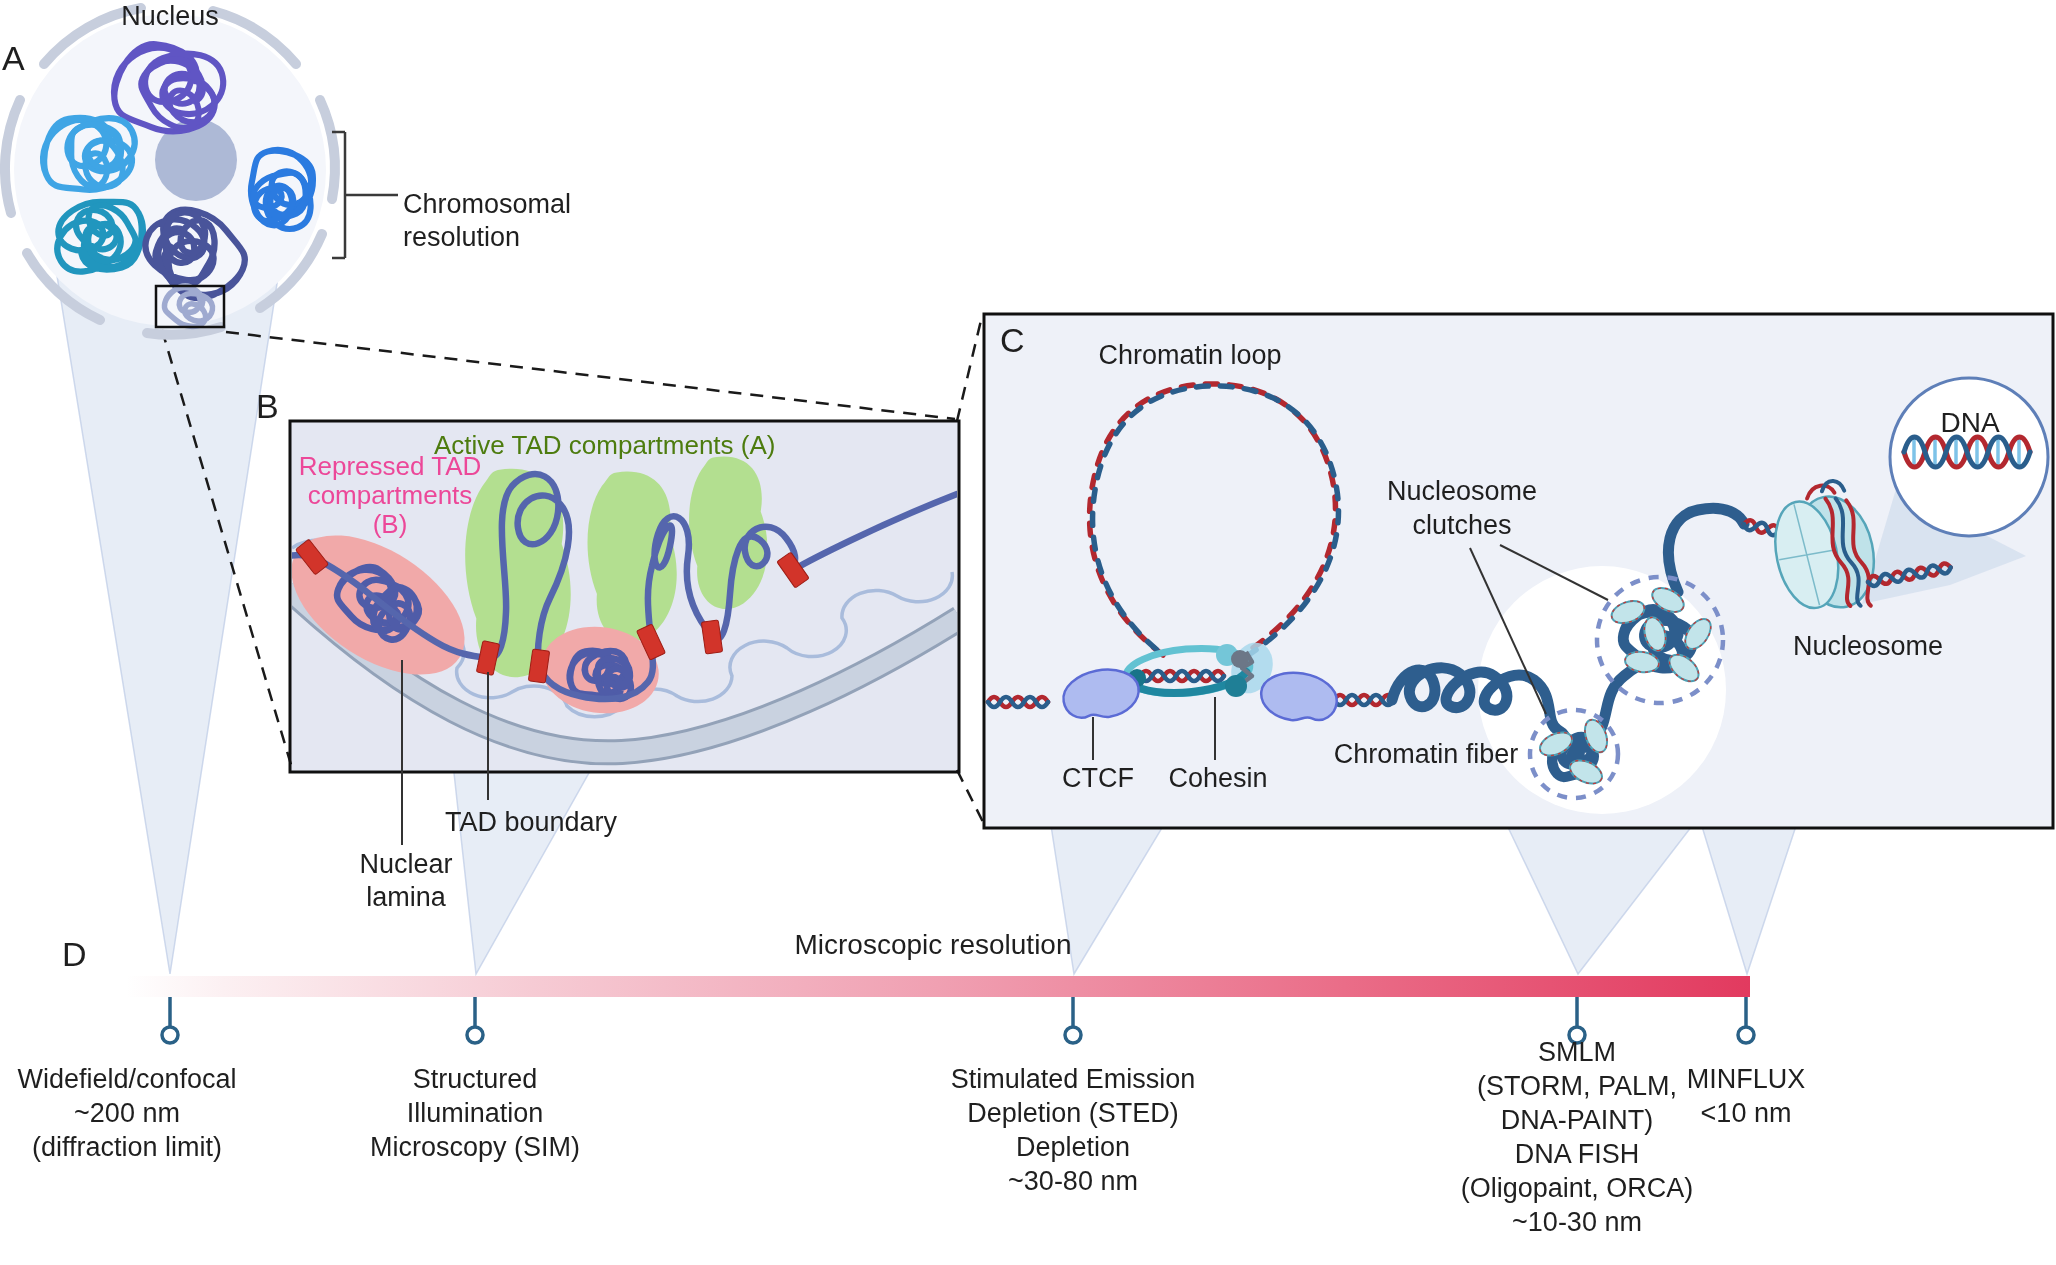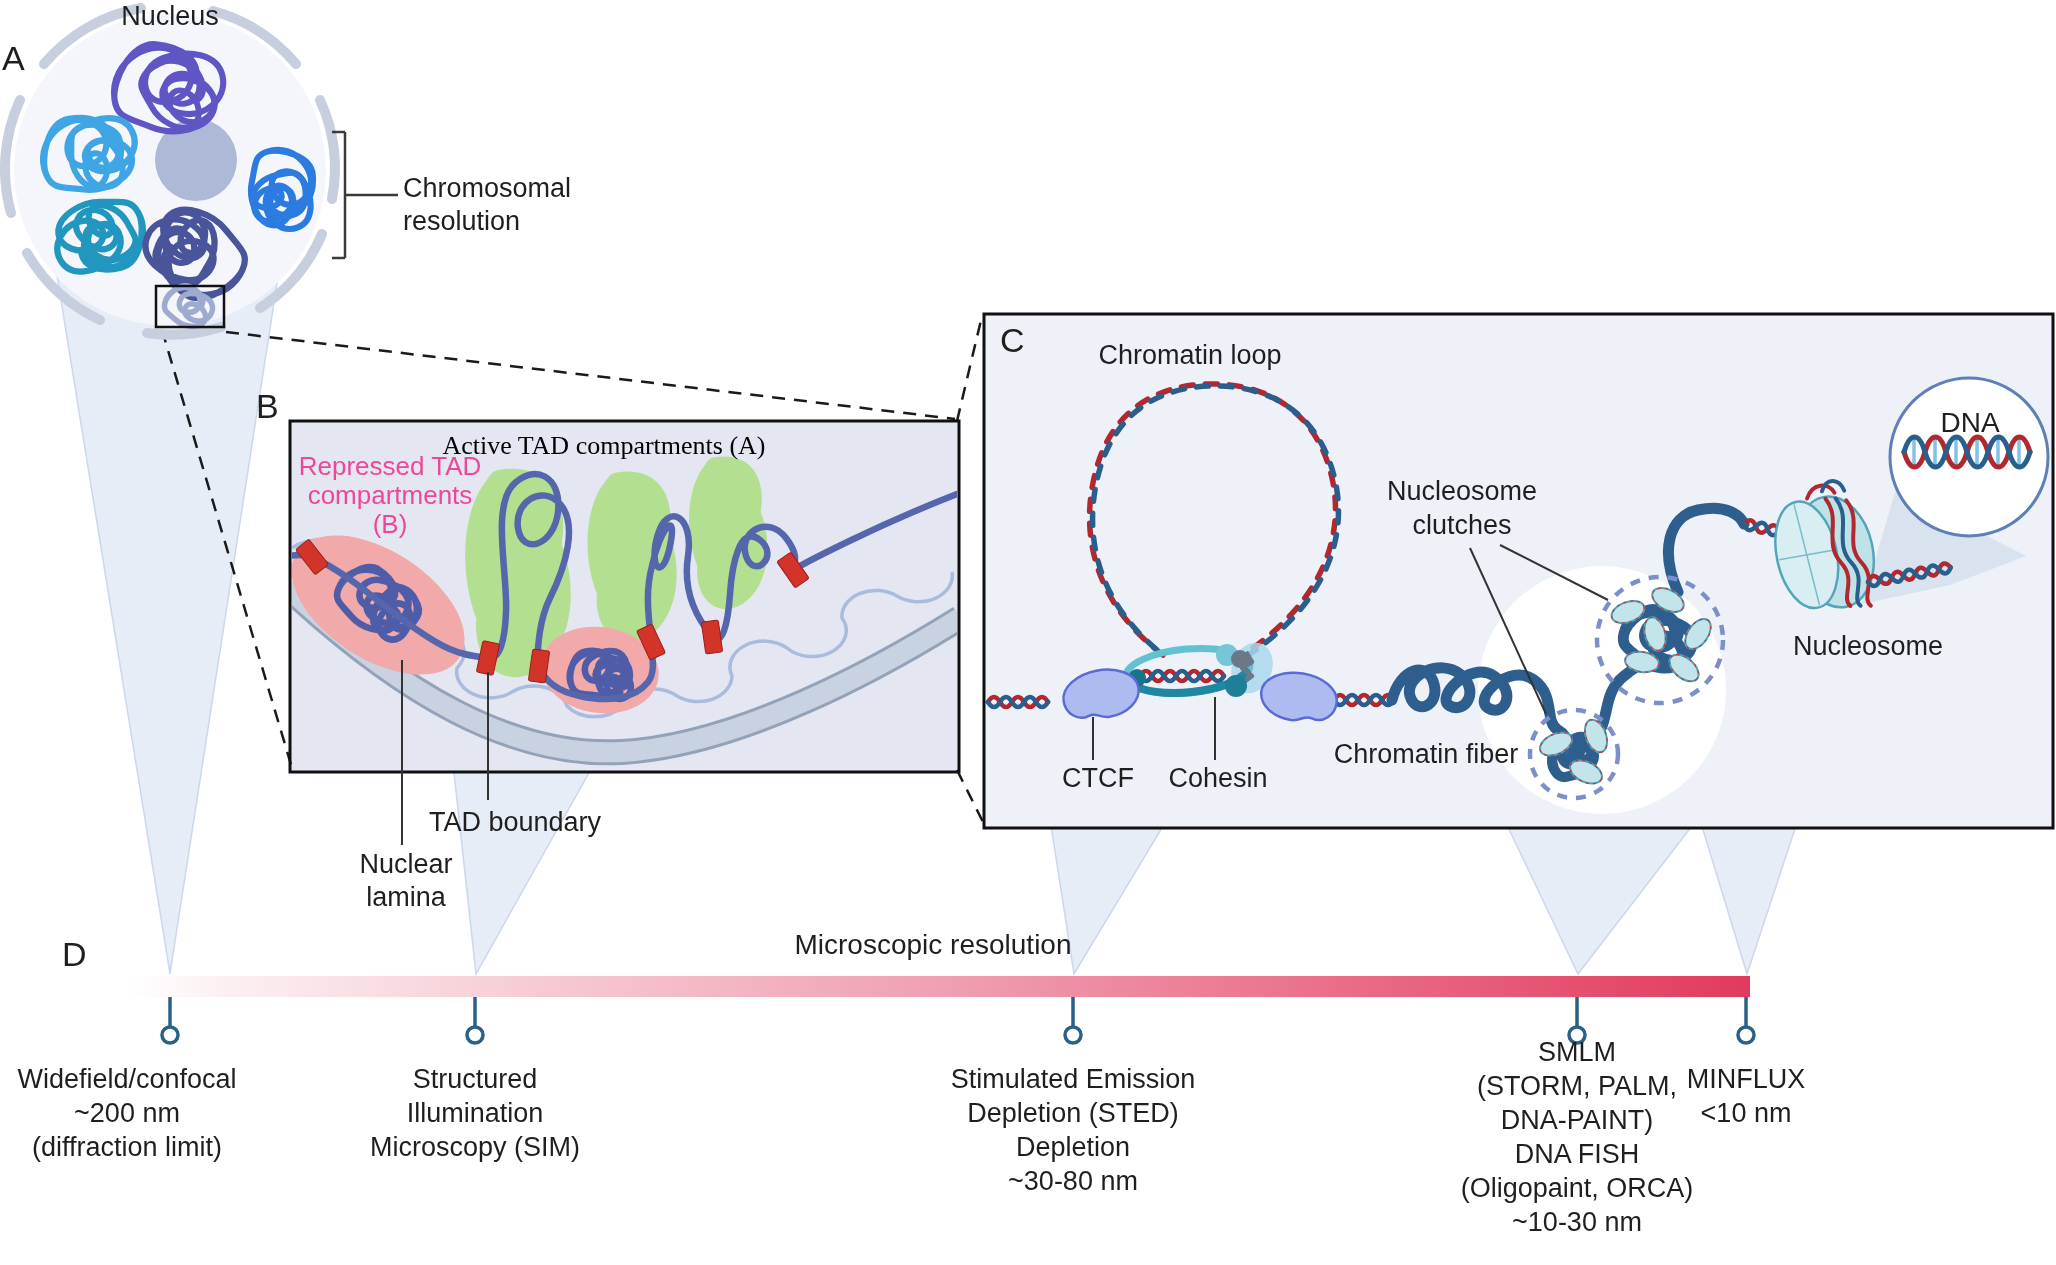--- a/index.html
+++ b/index.html
@@ -1,23 +1,23 @@
 <!DOCTYPE html>
 <html><head>
 <meta charset="utf-8">
 <style>
   html,body{margin:0;padding:0;background:#ffffff;}
   .page{position:relative;width:2056px;height:1265px;background:#ffffff;
         font-family:"Liberation Sans",sans-serif;color:#1f1f1f;overflow:hidden;}
   .art{position:absolute;left:0;top:0;width:2056px;height:1265px;}
   .lbl{position:absolute;font-size:27px;line-height:1.22;text-align:center;white-space:nowrap;}
-  .lbl.left{text-align:left;}
+  .lbl.left{text-align:left;margin-top:16px;}
   .panel-letter{font-size:34px;font-weight:400;}
   .red-txt{color:#ec4899;}
-  .green-txt{color:#000000;font-family:Liberation Serif, serif;}
+  .green-txt{color:#4d7c0f;}
   .big{font-size:28px;}
   .tech{line-height:34px;}
 </style>
 </head>
 <body>
 
 <div class="page">
 
 <svg class="art" viewBox="0 0 2056 1265">
   <defs>
@@ -262,21 +262,21 @@
   <div>resolution</div>
 </div>
 
 <div class="lbl panel-letter" style="left:256px;top:386px;">B</div>
 <div class="lbl red-txt" style="left:270px;top:452px;width:240px;line-height:29px;font-size:26px;">
   <div>Repressed TAD</div>
   <div>compartments</div>
   <div>(B)</div>
 </div>
 <div class="lbl green-txt" style="left:434px;top:430px;width:340px;font-size:26px;">Active TAD compartments (A)</div>
-<div class="lbl" style="left:415px;top:806px;width:200px;">TAD boundary</div>
+<div class="lbl" style="left:431px;top:806px;width:200px;">TAD boundary</div>
 <div class="lbl" style="left:331px;top:848px;width:150px;line-height:33px;">
   <div>Nuclear</div>
   <div>lamina</div>
 </div>
 
 <div class="lbl panel-letter" style="left:1000px;top:320px;">C</div>
 <div class="lbl" style="left:1090px;top:339px;width:200px;">Chromatin loop</div>
 <div class="lbl" style="left:1362px;top:474px;width:200px;line-height:34px;">
   <div>Nucleosome</div>
   <div>clutches</div>

